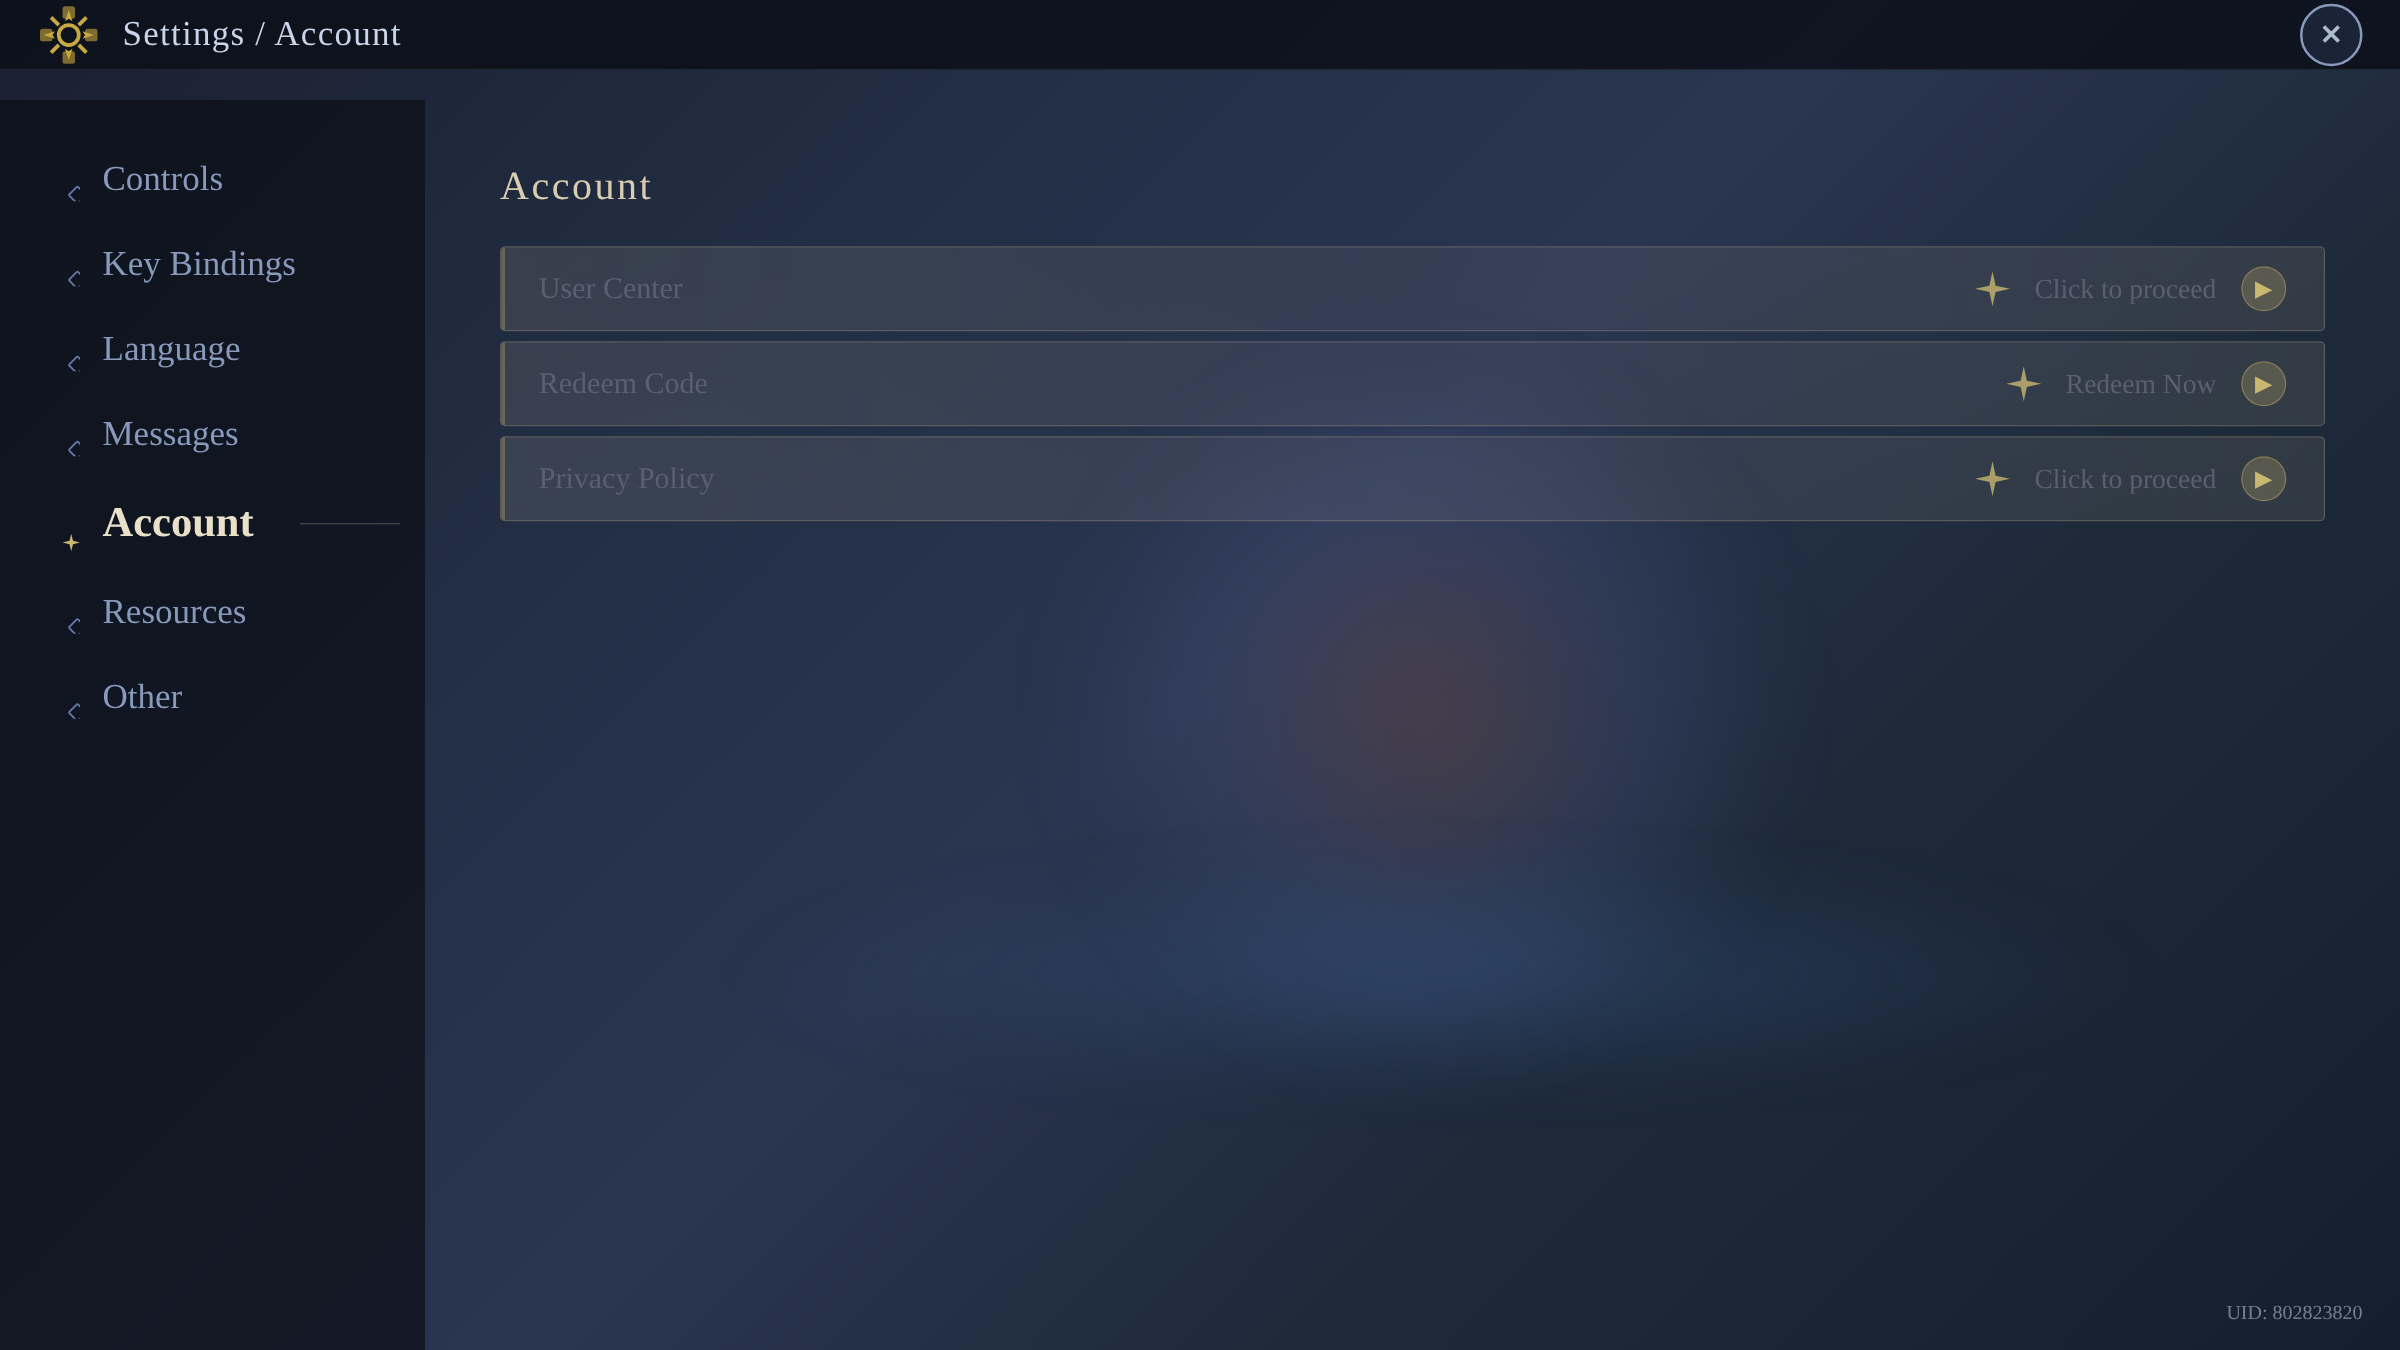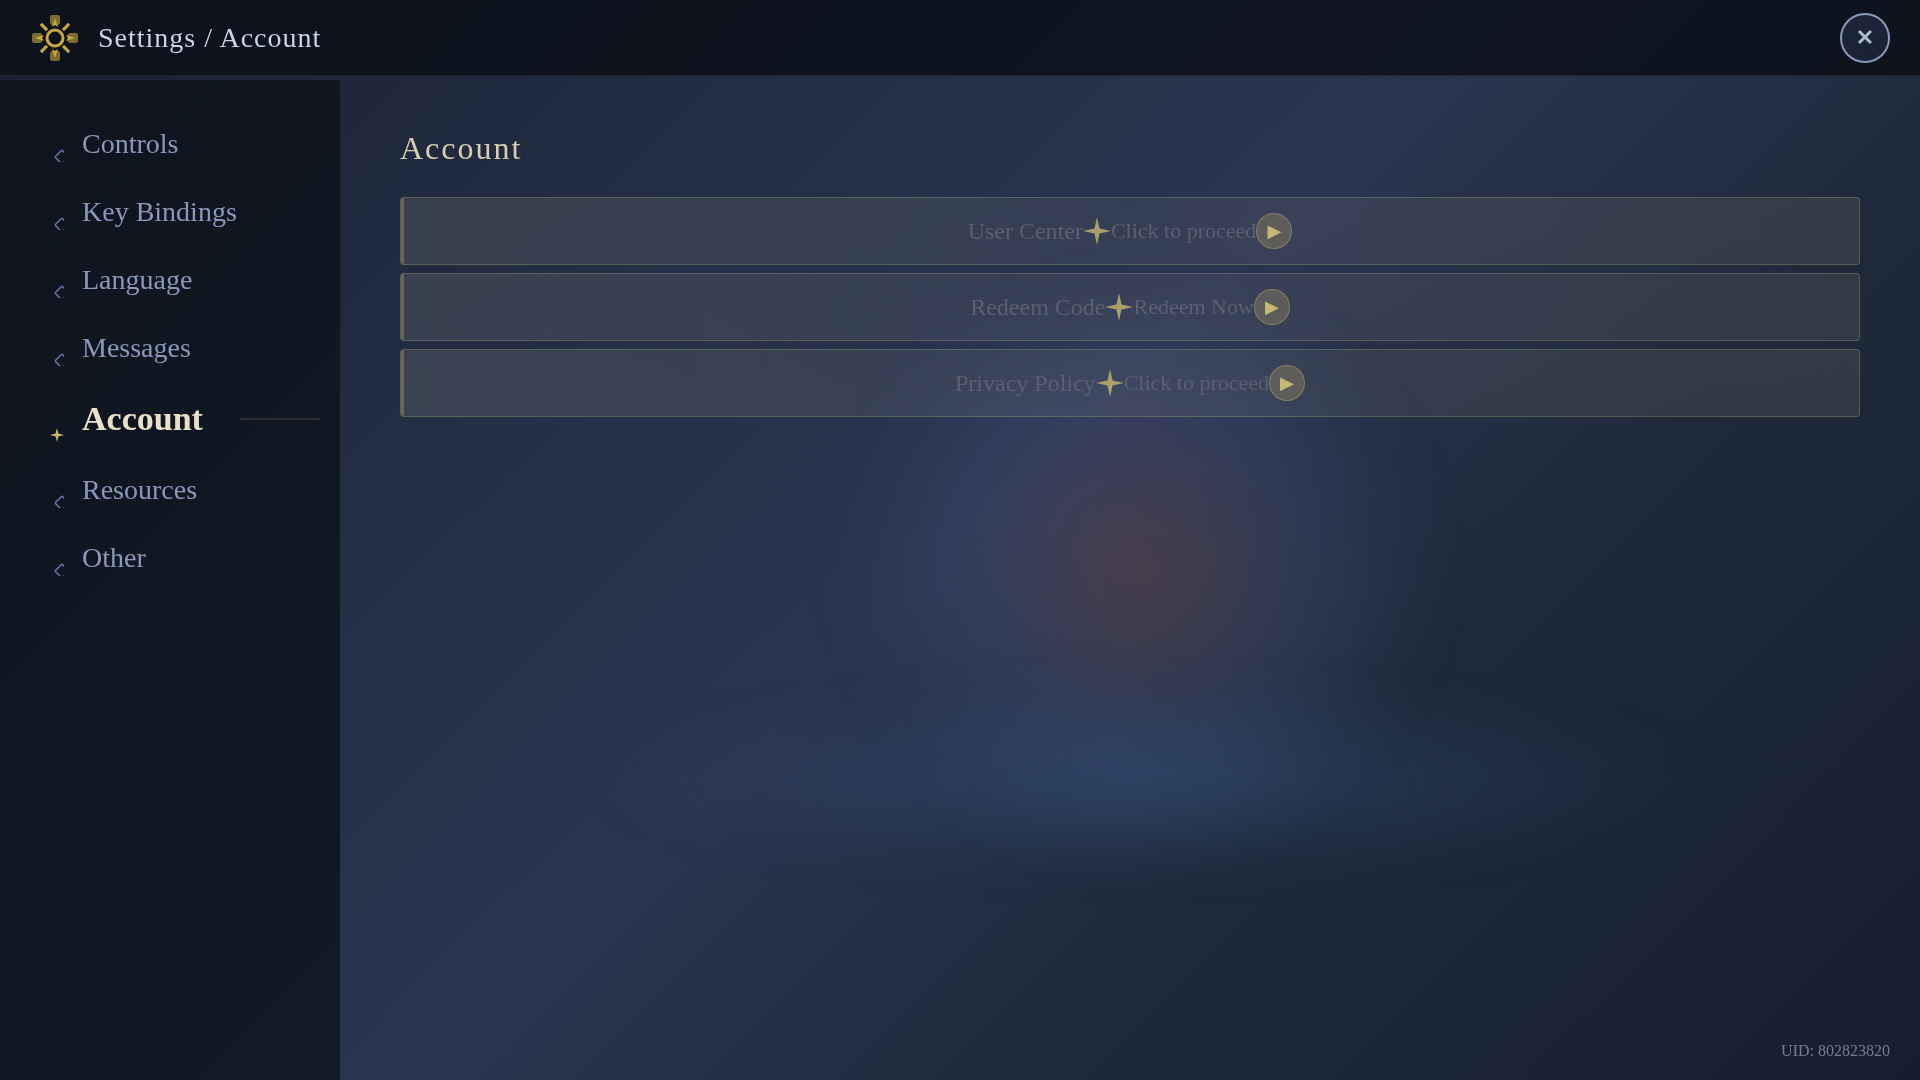--- a/index.html
+++ b/index.html
@@ -45,21 +45,21 @@
       filter: blur(20px);
       z-index: 0;
     }
 
     
     .header {
       position: absolute;
       top: 0;
       left: 0;
       right: 0;
-      height: 76px;
+      height: 56px;
       background: rgba(10, 15, 25, 0.85);
       display: flex;
       align-items: center;
       padding: 0 30px;
       z-index: 10;
       border-bottom: 1px solid rgba(255,255,255,0.08);
     }
 
     .header-gear-icon {
       width: 50px;
@@ -156,21 +156,21 @@
       font-size: 32px;
       margin-bottom: 30px;
       font-weight: normal;
       letter-spacing: 2px;
     }
 
     
     .setting-row {
       display: flex;
       align-items: center;
-      justify-content: center;
+      justify-content: space-between;
       background: linear-gradient(90deg, rgba(230,220,190,0.12) 0%, rgba(210,200,170,0.08) 50%, rgba(200,190,160,0.12) 100%);
       border: 1px solid rgba(200,185,140,0.25);
       border-radius: 4px;
       padding: 0 30px;
       height: 68px;
       margin-bottom: 8px;
       cursor: pointer;
       position: relative;
       overflow: hidden;
     }
@@ -186,20 +186,21 @@
     }
 
     .row-left {
       color: #5a6070;
       font-size: 24px;
     }
 
     .row-right {
       display: flex;
       align-items: center;
+      gap: 20px;
       color: #5a6070;
       font-size: 22px;
     }
 
     .row-sparkle {
       color: #c8b870;
       font-size: 28px;
       display: flex;
       align-items: center;
     }

